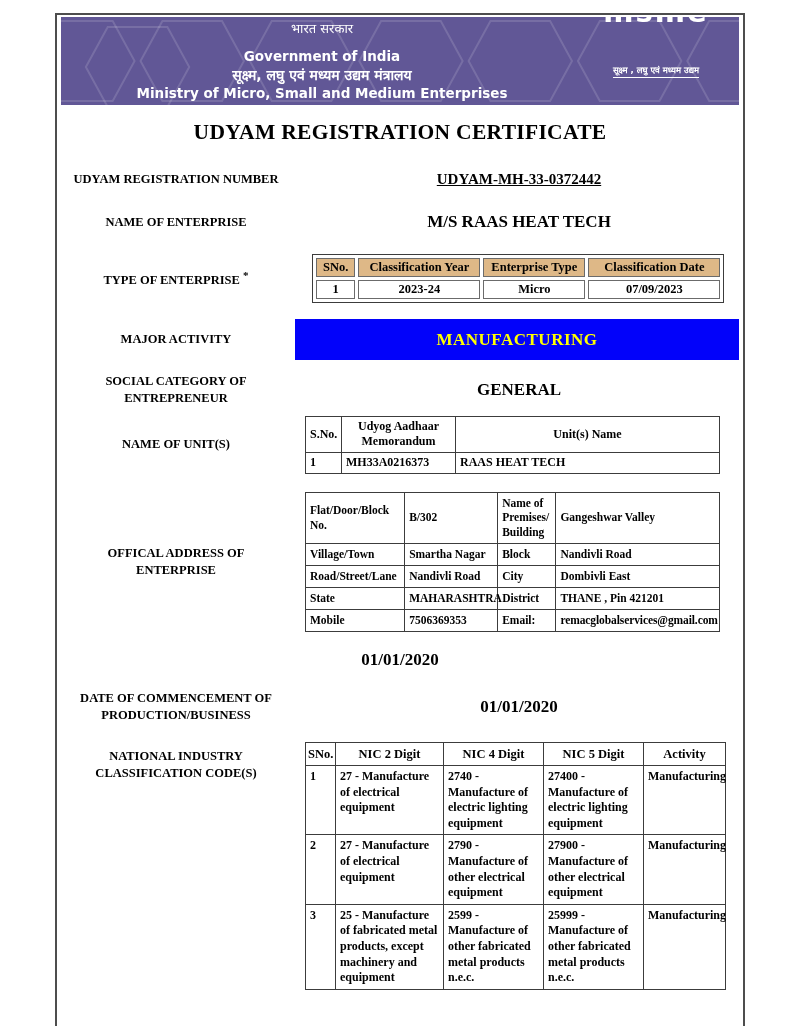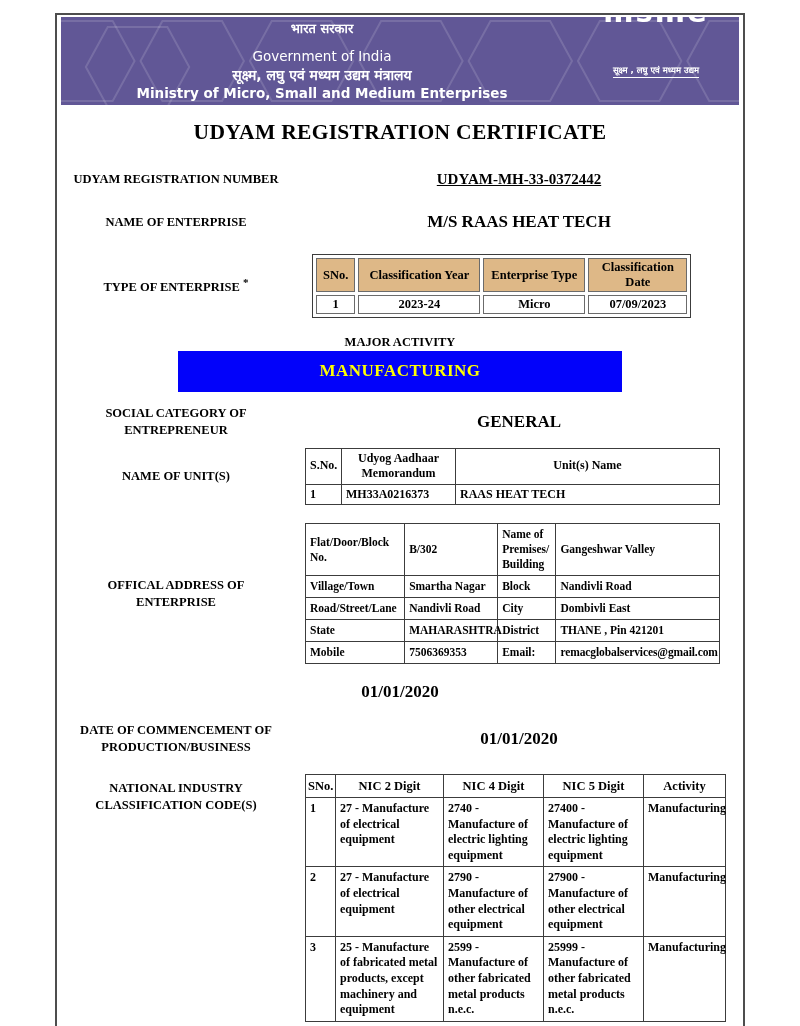--- a/index.html
+++ b/index.html
@@ -10,22 +10,22 @@
 
   
   .banner { margin:2px 4px 0 4px; height:88px; background:#615796; position:relative;
             display:flex; align-items:center; overflow:hidden; color:#fff;
             font-family:"DejaVu Sans", sans-serif; }
   .hexes { position:absolute; inset:0; width:100%; height:100%; }
   .emblem-wrap { width:108px; display:flex; flex-direction:column; align-items:center;
                  justify-content:center; position:relative; z-index:2; }
   .emblem-caption { font-size:7px; margin-top:1px; color:#efecf8; }
   .banner-center { flex:1; text-align:center; position:relative; z-index:2; line-height:1.0; }
-  .bc1 { font-size:13px; font-weight:bold; margin-bottom:15px; }
-  .bc2 { font-size:13.5px; font-weight:normal; margin-bottom:5px; }
+  .bc1 { font-size:13px; font-weight:normal; margin-bottom:15px; }
+  .bc2 { font-size:13.5px; font-weight:bold; margin-bottom:5px; }
   .bc3 { font-size:14px; font-weight:bold; margin-bottom:5px; }
   .bc4 { font-size:13.5px; font-weight:bold; }
   .msme-wrap { width:156px; display:flex; flex-direction:column; align-items:center;
                justify-content:center; position:relative; z-index:2; padding-right:10px;gap:36px; }
   .msme-word { font-size:29px; font-weight:900; letter-spacing:2px; line-height:0.85;
                font-family:"DejaVu Sans", sans-serif; }
   .msme-hi { font-size:8.5px; margin-top:3px; padding-bottom:2px; border-bottom:1px solid #fff; white-space:nowrap; }
   .msme-en { font-size:5.8px; margin-top:2px; letter-spacing:0.2px; white-space:nowrap; }
 
   
@@ -61,21 +61,21 @@
 
   table.nic-tbl { width:420px; }
   .n-c0 { width:30px; } .n-c1 { width:108px; } .n-c2 { width:100px; } .n-c3 { width:100px; } .n-c4 { width:82px; }
   table.nic-tbl td { vertical-align:top; font-size:12px; padding:3px 4px; }
   table.nic-tbl th { font-size:12.5px; padding:3px 2px; }
 
   .activity-box { height:41px; width:444px; display:flex; align-items:center; justify-content:center;
                   background:#0202fa; color:#ffff00; font-size:17px; letter-spacing:0.5px; }
 
   .mt-urn { margin-top:26px; } .mt-name { margin-top:24px; } .mt-type { margin-top:22px; }
-  .mt-act { margin-top:16px;flex-direction:column; } .mt-soc { margin-top:13px; } .mt-units { margin-top:9px; }
+  .mt-act { margin-top:16px; } .mt-soc { margin-top:13px; } .mt-units { margin-top:9px; }
   .mt-addr { margin-top:18px; } .mt-inc { margin-top:18px; } .mt-com { margin-top:20px; }
   .mt-nic { margin-top:18px; }
 </style>
 </head>
 <body>
 
 <div class="certificate">
 
   <div class="banner">
     <svg class="hexes" viewBox="0 0 682 88" preserveAspectRatio="none">
@@ -126,21 +126,21 @@
     <div class="field-label">
       <span>TYPE OF ENTERPRISE</span>&nbsp;<sup class="star">*</sup>
     </div>
     <div class="field-content">
       <table class="type-tbl">
         <tbody>
             <tr>
           <th style="width:30px">SNo.</th>
           <th style="width:122px">Classification Year</th>
           <th style="width:102px">Enterprise Type</th>
-          <th style="width:99px">Classification Date</th>
+          <th style="width:132px">Classification Date</th>
         </tr>
         <tr>
           <td>1</td>
           <td>2023-24</td>
           <td>Micro</td>
           <td>07/09/2023</td>
         </tr>
       </tbody>
         </table>
     </div>

